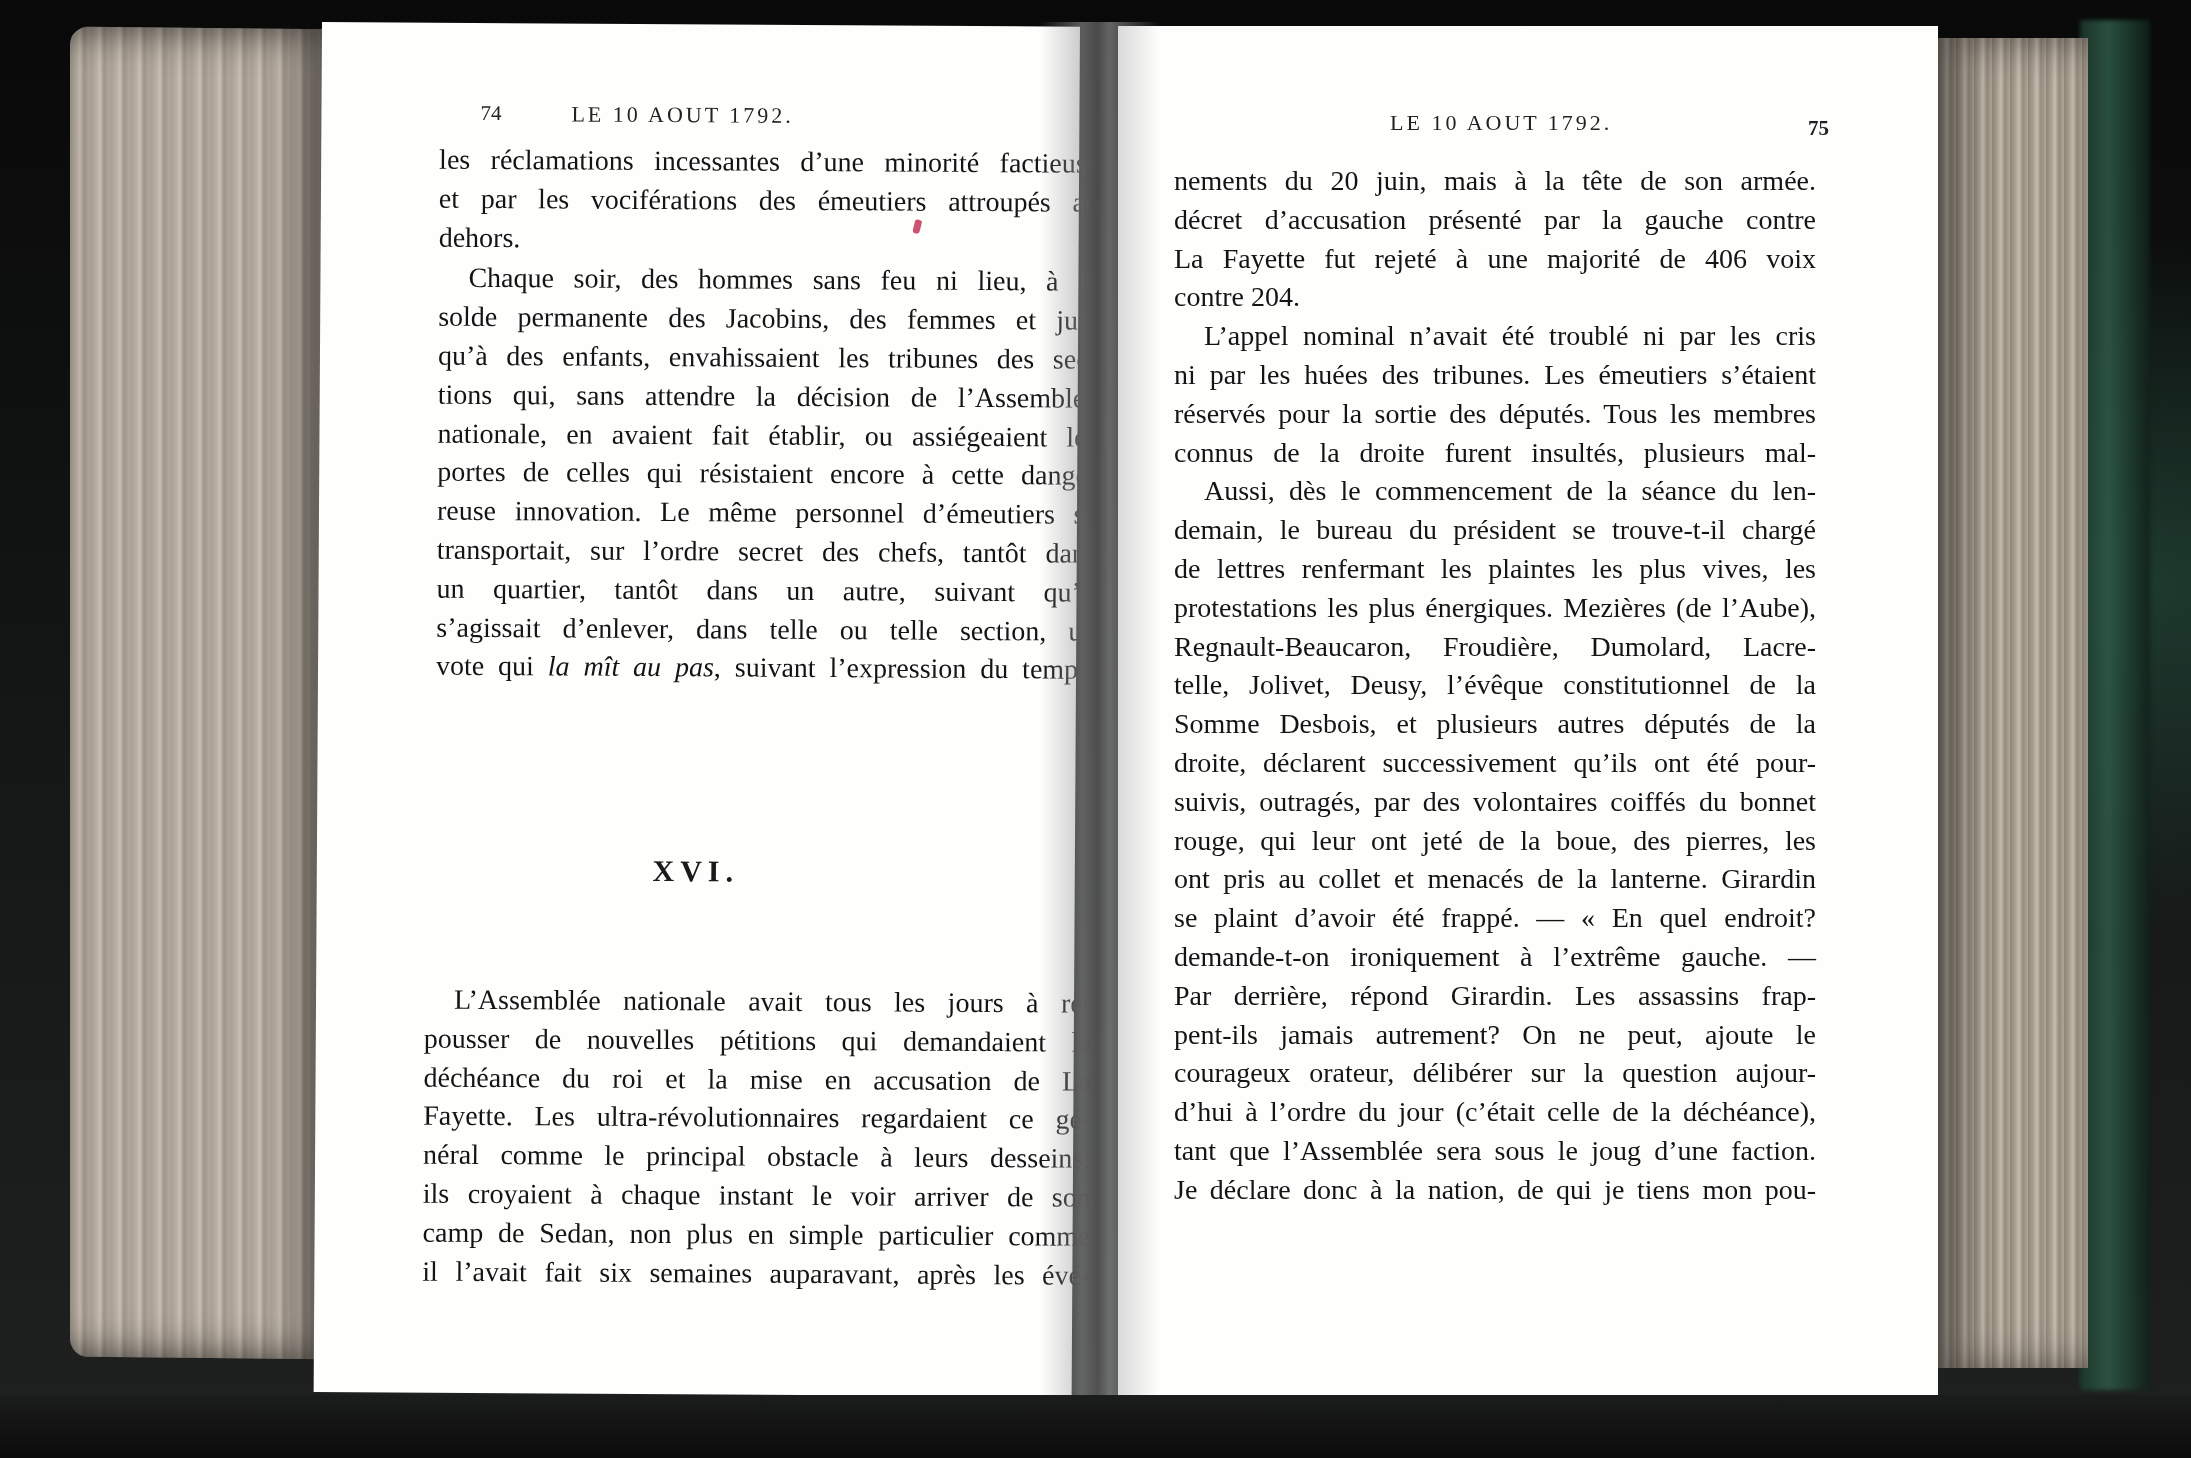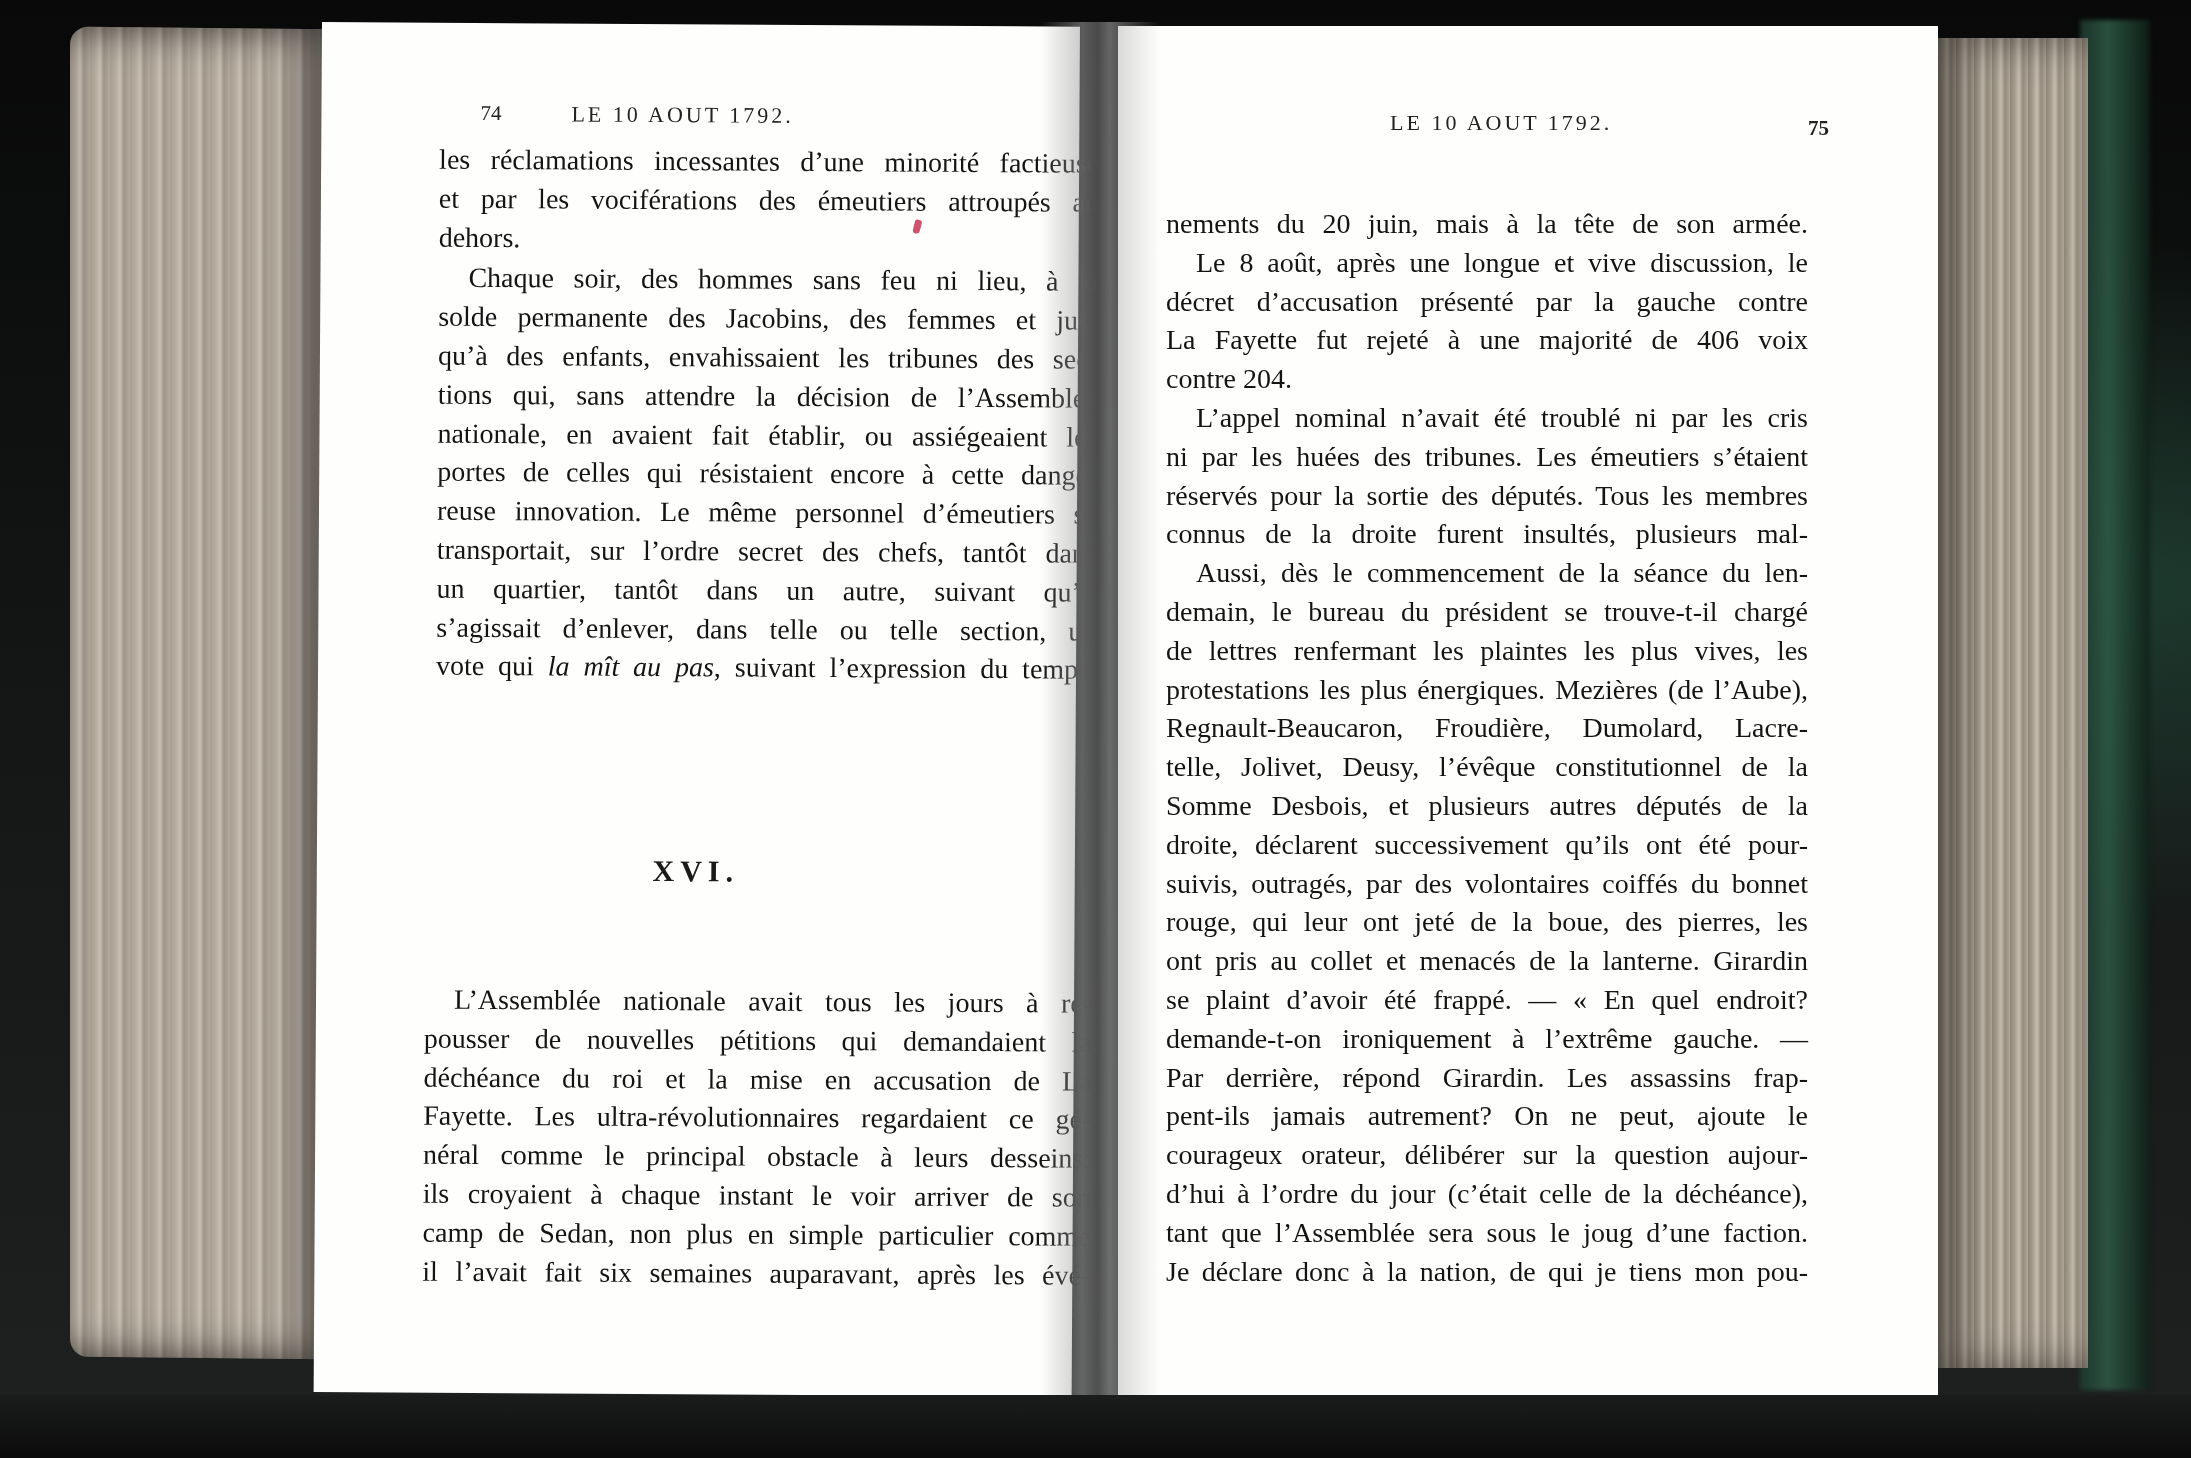--- a/index.html
+++ b/index.html
@@ -202,26 +202,25 @@
     </p>
   </div>
 
   <div class="ink-mark" style="left:593px; top:194px;"></div>
 </div>
 
 <div class="page page-right">
   <span class="running-head" style="left:272px; top:84px;">LE 10 AOUT 1792.</span>
   <span class="page-num" style="left:690px; top:90px;font-weight:bold;">75</span>
 
-  <div class="body-text" style="left:48px; top:136px; width:642px;margin-top:43px;">
+  <div class="body-text" style="left:56px; top:136px; width:642px;">
     <p>
       <span class="line">nements du 20 juin, mais à la tête de son armée.</span>
     </p>
     <p>
-      <span class="line indent">Le 8 août, après une longue et vive discussion, le</span>
       <span class="line">décret d’accusation présenté par la gauche contre</span>
       <span class="line">La Fayette fut rejeté à une majorité de 406 voix</span>
       <span class="line last">contre 204.</span>
     </p>
     <p>
       <span class="line indent">L’appel nominal n’avait été troublé ni par les cris</span>
       <span class="line">ni par les huées des tribunes. Les émeutiers s’étaient</span>
       <span class="line">réservés pour la sortie des députés. Tous les membres</span>
       <span class="line">connus de la droite furent insultés, plusieurs mal-</span>
     </p>

